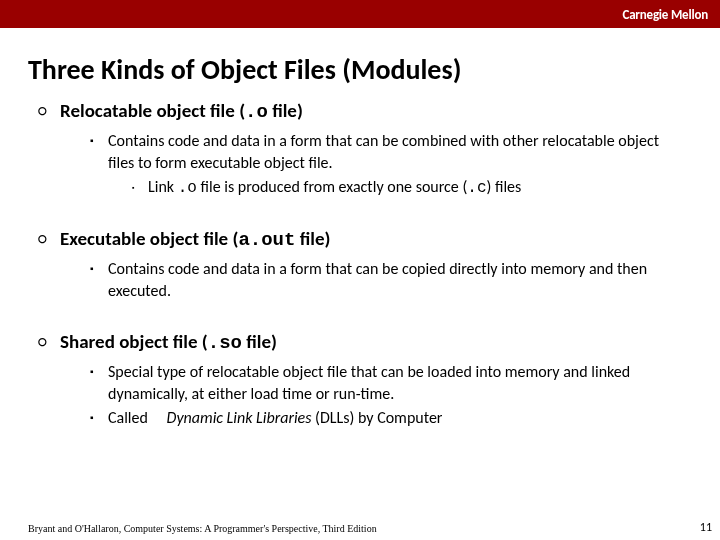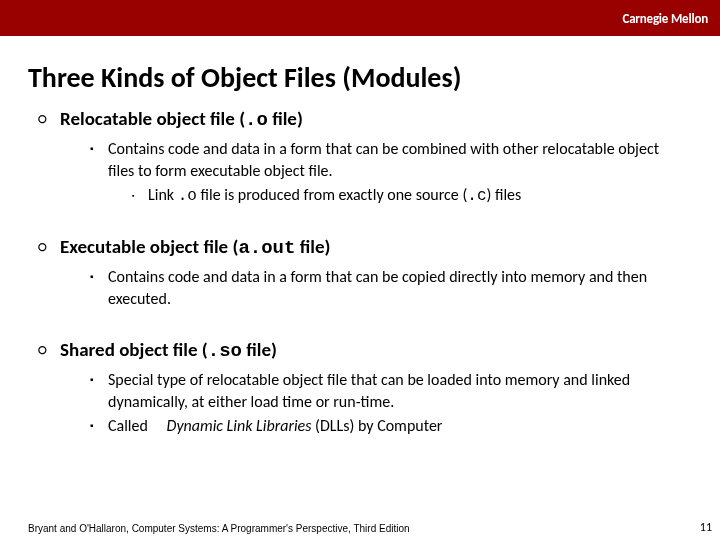--- a/index.html
+++ b/index.html
@@ -1,36 +1,36 @@
 <!DOCTYPE html>
 <html><head>
 <meta charset="utf-8">
 <style>
   * { margin: 0; padding: 0; box-sizing: border-box; }
   html, body { width: 720px; height: 540px; font-family: Calibri, "Segoe UI", sans-serif; background: #fff; color: #000; }
   .slide { width: 720px; height: 540px; position: relative; display: flex; flex-direction: column; }
-  .header { background: #990000; color: #fff; height: 36px; display: flex; justify-content: flex-end; align-items: center; padding-right: 12px; font-weight: 700; font-size: 13px; letter-spacing: -0.2px; }
+  .header { background: #990000; color: #fff; height: 28px; display: flex; justify-content: flex-end; align-items: center; padding-right: 12px; font-weight: 700; font-size: 13px; letter-spacing: -0.2px; }
   .title { font-size: 28px; font-weight: 700; padding: 12px 24px 4px 28px; margin-top: 12px; }
   .body { flex: 1; padding: 8px 32px 0 38px; }
   ul.top { list-style: none; }
   ul.top > li { margin-bottom: 28px; }
   .row { display: flex; align-items: flex-start; }
   .bullet-open { width: 22px; flex: 0 0 22px; font-size: 16px; line-height: 24px; }
   .item-head { font-size: 19px; font-weight: 700; line-height: 24px; }
   .item-head .code { font-family: "Courier New", monospace; font-weight: 700; }
   ul.sub { list-style: none; margin: 6px 0 0 52px; }
   ul.sub > li { display: flex; align-items: flex-start; font-size: 16px; line-height: 22px; margin-bottom: 2px; }
   .sq { width: 18px; flex: 0 0 18px; font-size: 10px; line-height: 22px; transform: translateY(0px); }
   ul.subsub { list-style: none; margin: 2px 0 0 24px; }
   ul.subsub > li { display: flex; align-items: flex-start; font-size: 16px; line-height: 22px; }
   .sq-sm { width: 16px; flex: 0 0 16px; font-size: 7px; line-height: 22px; transform: translateY(1px); }
   .code-inline { font-family: "Courier New", monospace; }
   .italic { font-style: italic; margin-left: 15px; }
   .footer { position: absolute; bottom: 6px; left: 8px; right: 8px; display: flex; justify-content: space-between; align-items: flex-end; font-size: 10px; color: #000; }
-  .footer .attr { font-family: Liberation Sans, sans-serif; padding-left: 20px; }
+  .footer .attr { font-family: Liberation Serif, serif; padding-left: 20px; }
   .footer .pagenum { font-size: 12px; }
 </style>
 </head>
 <body>
 
 <div class="slide">
 
   <div class="header">
     <span>Carnegie Mellon</span>
   </div>

